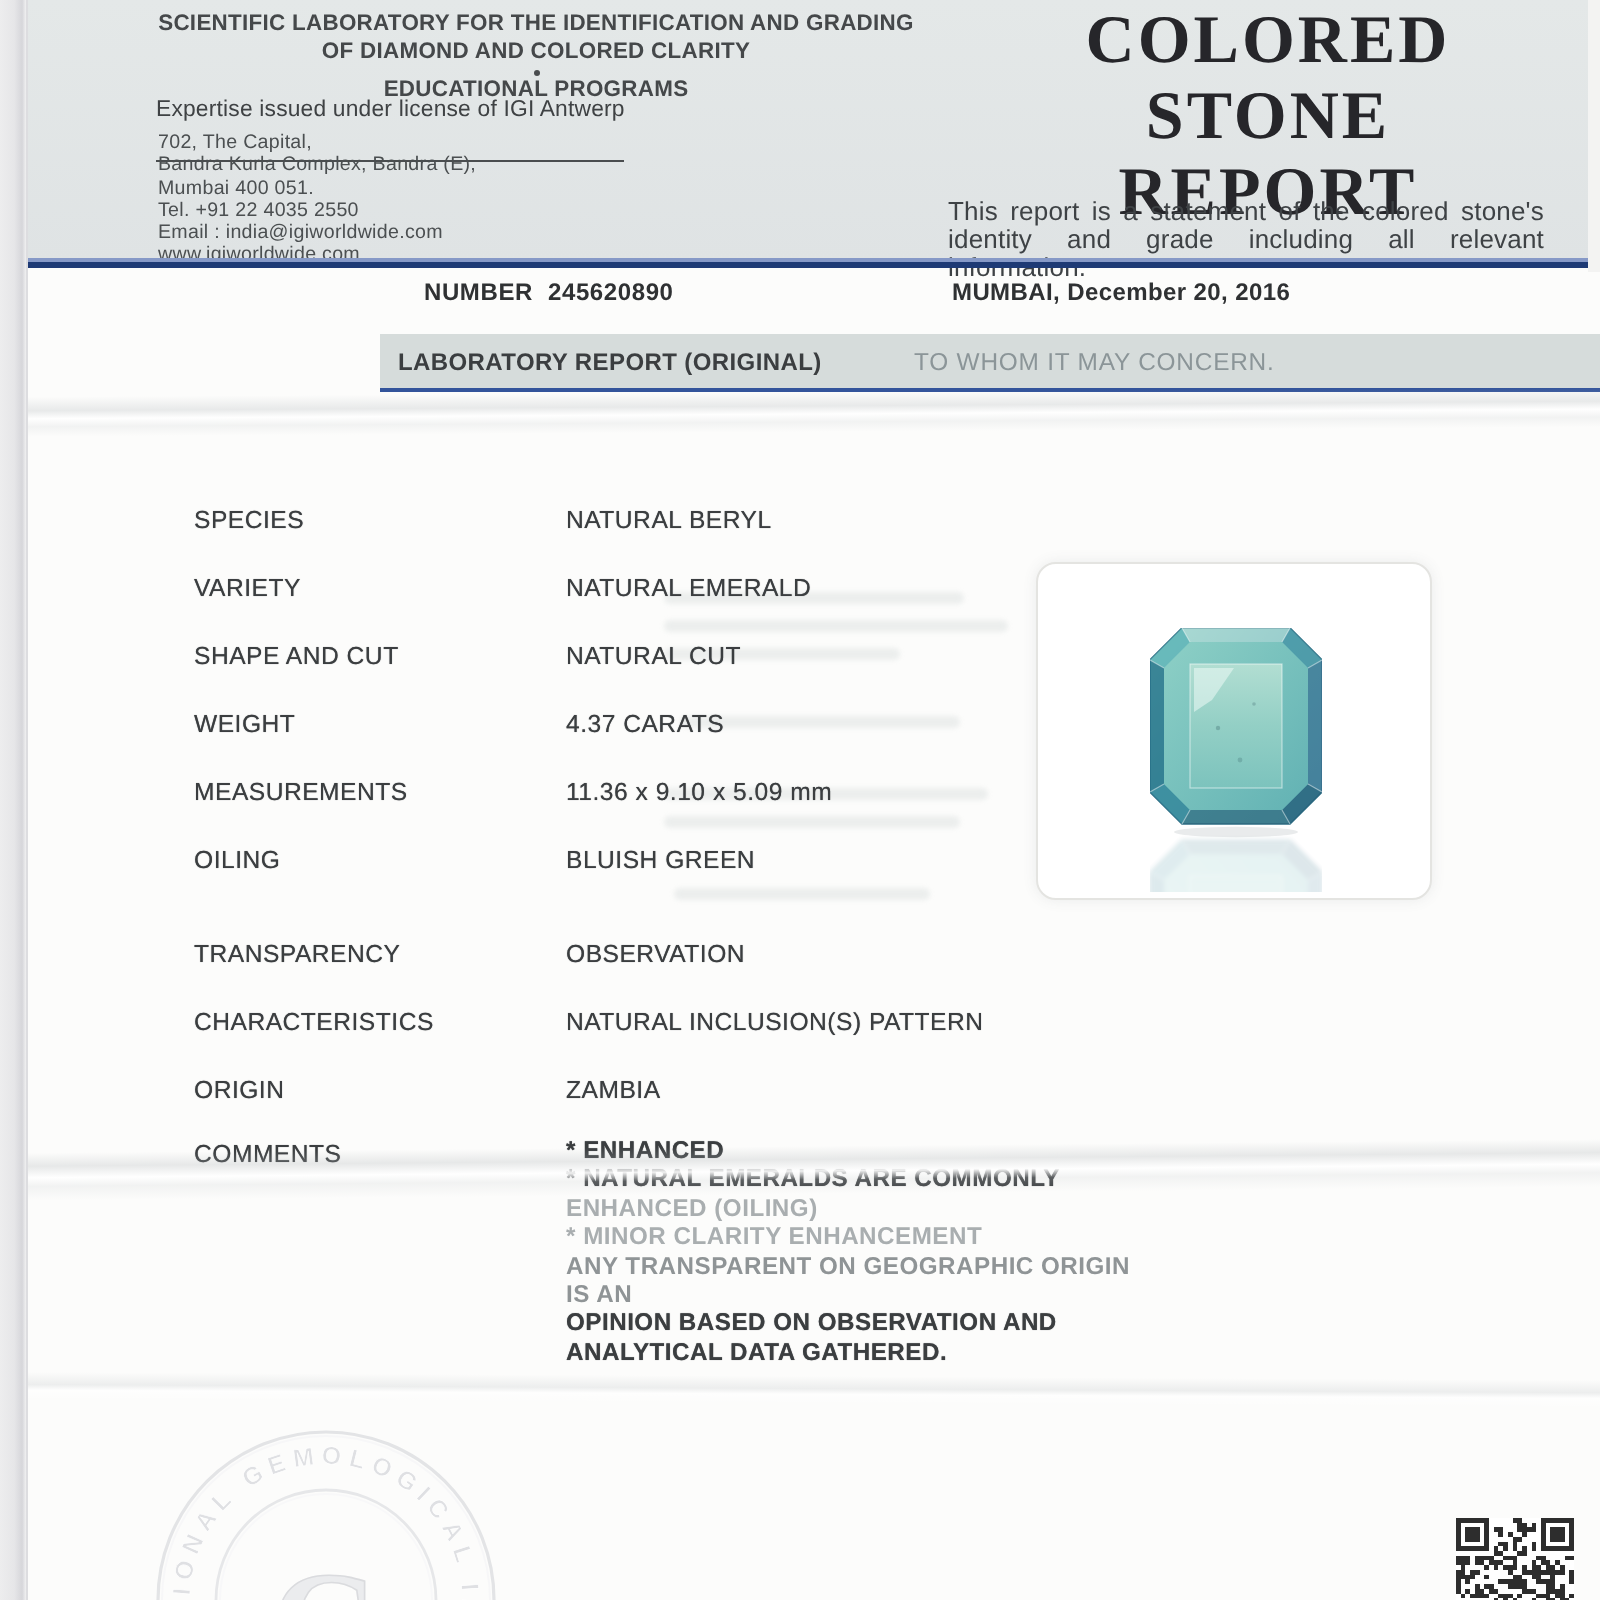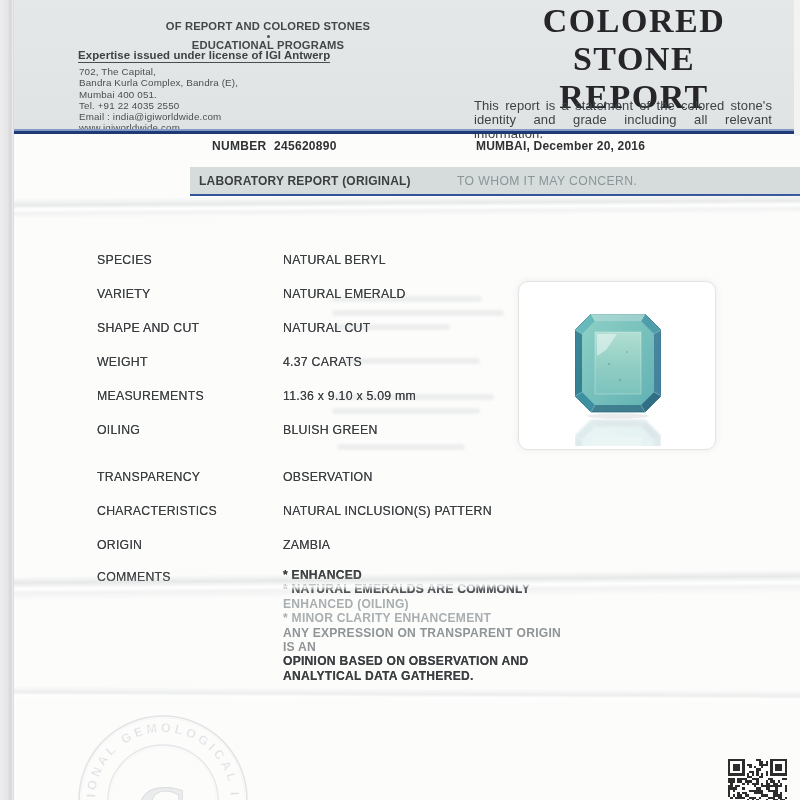--- a/index.html
+++ b/index.html
@@ -18,22 +18,22 @@
     background:linear-gradient(180deg,rgba(255,255,255,0) 0%,rgba(175,180,183,0.28) 28%,rgba(255,255,255,0.92) 52%,rgba(204,208,210,0.22) 70%,rgba(255,255,255,0) 100%);}
   .crease3{top:688px;height:14px;transform:rotate(0.3deg);
     background:linear-gradient(180deg,rgba(255,255,255,0) 0%,rgba(200,204,206,0.30) 45%,rgba(255,255,255,0.7) 65%,rgba(255,255,255,0) 100%);}
 
   
   .header{position:absolute;left:0;top:0;width:800px;height:131px;z-index:2;
     background:linear-gradient(180deg,#e4e8e8 0%,#dfe3e4 100%);}
   .org-block{position:absolute;left:70px;top:6px;width:396px;text-align:center;
     color:#45484a;font-weight:bold;font-size:11.2px;line-height:13.5px;letter-spacing:0.15px;}
   .org-dot{display:block;width:3px;height:3px;border-radius:50%;background:#4a4d4f;margin:2px auto 1px auto;}
-  .license-line{position:absolute;left:78px;top:49px;font-size:11.4px;font-weight:bold;color:#3f4244;
-    border-bottom:1.2px solid #4a4d4f;padding-bottom:1px;letter-spacing:0.1px;}
+  .license-line{position:absolute;left:78px;top:49px;font-size:11.4px;font-weight:normal;color:#3f4244;
+    border-bottom:1.2px solid #4a4d4f;padding-bottom:19px;letter-spacing:0.1px;}
   .address{position:absolute;left:79px;top:66px;font-size:9.8px;line-height:11.3px;color:#4b4f51;letter-spacing:0.15px;}
   .report-title{position:absolute;left:478px;top:2px;width:312px;text-align:center;
     font-family:"Liberation Serif",serif;font-weight:bold;font-size:34px;line-height:38px;
     color:#26262a;letter-spacing:1.5px;}
   .tagline{position:absolute;left:474px;top:89px;width:298px;text-align:justify;
     font-size:13px;line-height:14px;color:#3e4245;letter-spacing:0.1px;margin-top:10px;}
   .rule-blue{position:absolute;left:0;top:129px;width:800px;height:3px;background:#1e3a75;
     border-top:2px solid #8699c7;z-index:3;}
 
   
@@ -80,22 +80,22 @@
   
   .qr-svg{position:absolute;left:728px;top:759px;z-index:2;shape-rendering:crispEdges;}
 </style>
 </head>
 <body>
 
 <div class="page">
 
   <div class="header">
     <div class="org-block">
-      <br>
-      <span>OF REPORT AND COLORED STONES</span>
+      <span>SCIENTIFIC LABORATORY FOR THE IDENTIFICATION AND GRADING</span><br>
+      <span>OF DIAMOND AND COLORED CLARITY</span>
       <span class="org-dot"></span>
       <span>EDUCATIONAL PROGRAMS</span>
     </div>
     <div class="license-line">Expertise issued under license of IGI Antwerp</div>
     <div class="address">
       <div>702, The Capital,</div>
       <div>Bandra Kurla Complex, Bandra (E),</div>
       <div>Mumbai 400 051.</div>
       <div>Tel. +91 22 4035 2550</div>
       <div>Email : india@igiworldwide.com</div>
@@ -166,21 +166,21 @@
     <span class="flabel">ORIGIN</span>
     <span class="fvalue">ZAMBIA</span>
   </div>
   <div class="frow" style="top:570px">
     <span class="flabel">COMMENTS</span>
     <div class="comment-lines">
       <span>* ENHANCED</span>
       <span>* NATURAL EMERALDS ARE COMMONLY</span>
       <span>ENHANCED (OILING)</span>
       <span>* MINOR CLARITY ENHANCEMENT</span>
-      <span>ANY EXPRESSION ON TRANSPARENT ORIGIN IS AN</span>
+      <span>ANY TRANSPARENT ON GEOGRAPHIC ORIGIN IS AN</span>
       <span>OPINION BASED ON OBSERVATION AND</span>
       <span>ANALYTICAL DATA GATHERED.</span>
     </div>
   </div>
 
   <div class="photo-card">
     <svg class="gem-svg" width="86" height="132" viewBox="0 0 86 132">
       <defs>
         <linearGradient id="gBody" x1="0" y1="0" x2="1" y2="1">
           <stop offset="0" stop-color="#7ec6c0"></stop>

